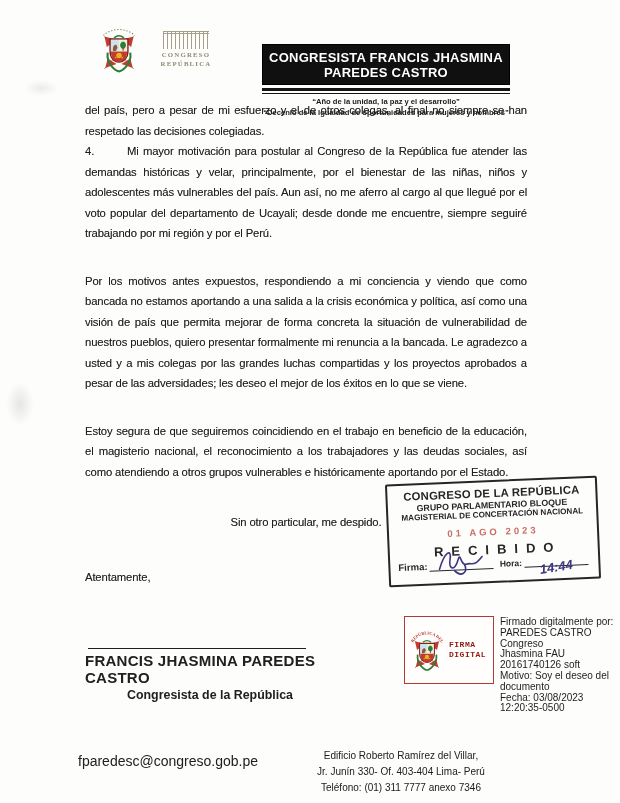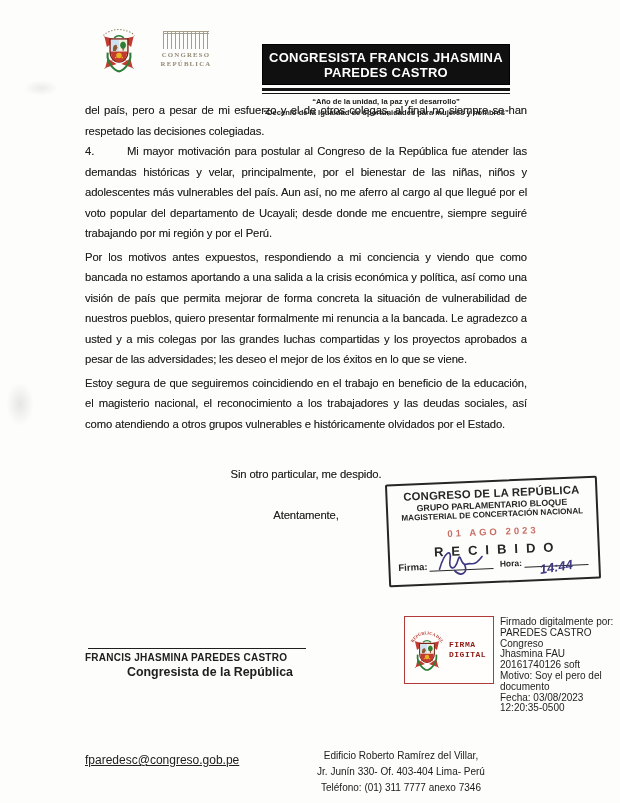--- a/index.html
+++ b/index.html
@@ -23,24 +23,24 @@
     padding:5px 2px 4px 2px; }
   .double-rule { margin-top:3px; height:2px; border-top:3px solid #141414; border-bottom:1px solid #141414; }
   .motto { margin-top:3px; font-size:7.6px; font-weight:bold; color:#1b1b1b;
     text-align:center; line-height:10.5px; }
   .motto + .motto { margin-top:0; }
   
   .letter-body { position:absolute; top:100px; left:85px; width:442px;
     font-size:11.3px; letter-spacing:-0.15px; line-height:20.5px;
     text-align:justify; text-shadow:0 0 0.4px rgba(0,0,0,0.35); }
   .para { margin:0; }
-  .para.gap { margin-top:3px; }
+  .para.gap { margin-top:27px; }
   .pnum { display:inline-block; width:42px; }
   .para.closing { margin-top:30px; text-align:center; }
-  .para.salutation { margin-top:20px; text-align:center; }
+  .para.salutation { margin-top:34px; text-align:left; }
   
   .stamp { position:absolute; left:387px; top:480px; width:212px; height:103px;
     border:2.5px solid #262626; border-radius:2px; transform:rotate(-2.4deg);
     color:#262626; text-align:center; box-sizing:border-box; padding-top:5px;
     background:rgba(255,255,255,0.25); }
   .stamp-org1 { font-size:11.3px; font-weight:bold; letter-spacing:0.2px; }
   .stamp-org2 { font-size:8.8px; font-weight:bold; margin-top:1px; }
   .stamp-org3 { font-size:8.1px; font-weight:bold; }
   .stamp-date { margin-top:7px; color:#c0564a; opacity:0.85; font-weight:bold;
     font-size:9.5px; letter-spacing:3px; }
@@ -60,24 +60,24 @@
     border:1.5px solid #b03a3a; box-sizing:border-box; background:#fffefc;
     display:flex; align-items:center; gap:2px; padding:2px 2px; }
   .dsig-seal { width:40px; height:58px; flex:none; }
   .dsig-label { font-family:"Liberation Mono", monospace; font-weight:bold;
     font-size:8px; line-height:10px; color:#8b1d15; letter-spacing:0.5px; }
   .dsig-info { position:absolute; left:500px; top:617px; width:118px;
     font-size:10px; line-height:10.8px; color:#1d1d1d; }
   
   .sig-block { position:absolute; left:85px; top:648px; width:250px; }
   .sig-rule { width:218px; border-top:1.6px solid #1f1f1f; margin:0 0 3px 3px; }
-  .sig-name { font-size:10px; font-weight:bold; letter-spacing:0.25px; }
+  .sig-name { font-size:15px; font-weight:bold; letter-spacing:0.25px; }
   .sig-title { font-size:12.4px; font-weight:bold; margin-top:2px;text-align:center; }
   
-  .footer-email { position:absolute; left:85px; top:753px; font-size:12px;text-decoration:underline; }
+  .footer-email { position:absolute; left:78px; top:753px; font-size:14px; }
   .footer-address { position:absolute; left:293px; top:748px; width:216px;
     text-align:center; font-size:10px; line-height:16px; }
   
   .smudge { position:absolute; pointer-events:none; }
   .smudge.s1 { left:6px; top:382px; width:28px; height:44px;
     background:radial-gradient(ellipse at center, rgba(110,110,110,0.16), transparent 70%); }
   .smudge.s2 { left:24px; top:80px; width:34px; height:16px;
     background:radial-gradient(ellipse at center, rgba(110,110,110,0.12), transparent 70%); }
 </style>
 </head>
@@ -128,21 +128,21 @@
     <div class="banner">CONGRESISTA FRANCIS JHASMINA PAREDES CASTRO</div>
     <div class="double-rule"></div>
     <div class="motto">“Año de la unidad, la paz y el desarrollo”</div>
     <div class="motto">“Decenio de la Igualdad de oportunidades para mujeres y hombres”</div>
   </div>
 
   <div class="letter-body">
     <p class="para">del país, pero a pesar de mi esfuerzo y el de otros colegas, al final no siempre se han respetado las decisiones colegiadas.</p>
     <p class="para"><span class="pnum">4.</span><span>Mi mayor motivación para postular al Congreso de la República fue atender las demandas históricas y velar, principalmente, por el bienestar de las niñas, niños y adolescentes más vulnerables del país. Aun así, no me aferro al cargo al que llegué por el voto popular del departamento de Ucayali; desde donde me encuentre, siempre seguiré trabajando por mi región y por el Perú.</span></p>
     <p class="para gap">Por los motivos antes expuestos, respondiendo a mi conciencia y viendo que como bancada no estamos aportando a una salida a la crisis económica y política, así como una visión de país que permita mejorar de forma concreta la situación de vulnerabilidad de nuestros pueblos, quiero presentar formalmente mi renuncia a la bancada. Le agradezco a usted y a mis colegas por las grandes luchas compartidas y los proyectos aprobados a pesar de las adversidades; les deseo el mejor de los éxitos en lo que se viene.</p>
-    <p class="para gap">Estoy segura de que seguiremos coincidiendo en el trabajo en beneficio de la educación, el magisterio nacional, el reconocimiento a los trabajadores y las deudas sociales, así como atendiendo a otros grupos vulnerables e históricamente olvidados por el Estado.</p>
+    <p class="para gap">Estoy segura de que seguiremos coincidiendo en el trabajo en beneficio de la educación, el magisterio nacional, el reconocimiento a los trabajadores y las deudas sociales, así como atendiendo a otros grupos vulnerables e históricamente aportando por el Estado.</p>
     <p class="para closing">Sin otro particular, me despido.</p>
     <p class="para salutation">Atentamente,</p>
   </div>
 
   <div class="stamp">
     <div class="stamp-org1">CONGRESO DE LA REPÚBLICA</div>
     <div class="stamp-org2">GRUPO PARLAMENTARIO BLOQUE</div>
     <div class="stamp-org3">MAGISTERIAL DE CONCERTACIÓN NACIONAL</div>
     <div class="stamp-date">01 AGO 2023</div>
     <div class="stamp-recibido">RECIBIDO</div>
@@ -170,21 +170,21 @@
     </svg>
     <div class="dsig-label">
       <div>FIRMA</div>
       <div>DIGITAL</div>
     </div>
   </div>
   <div class="dsig-info">
     <div>Firmado digitalmente por:</div>
     <div>PAREDES CASTRO Congreso</div>
     <div>Jhasmina FAU 20161740126 soft</div>
-    <div>Motivo: Soy el pero del</div>
+    <div>Motivo: Soy el deseo del</div>
     <div>documento</div>
     <div>Fecha: 03/08/2023 12:20:35-0500</div>
   </div>
 
   <div class="sig-block">
     <div class="sig-rule"></div>
     <div class="sig-name">FRANCIS JHASMINA PAREDES CASTRO</div>
     <div class="sig-title">Congresista de la República</div>
   </div>
 

